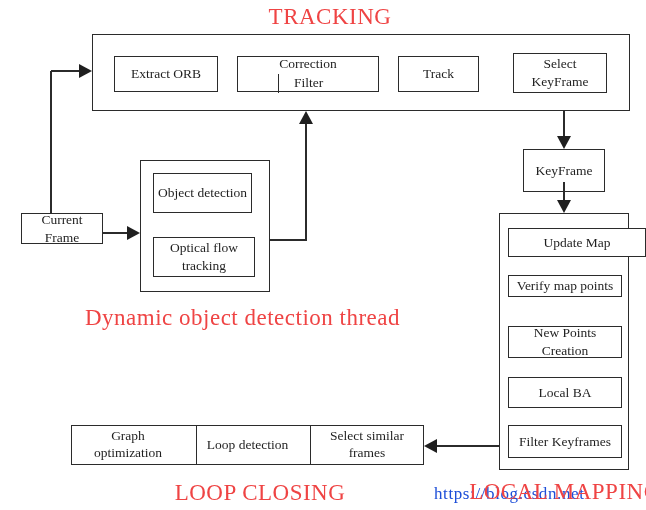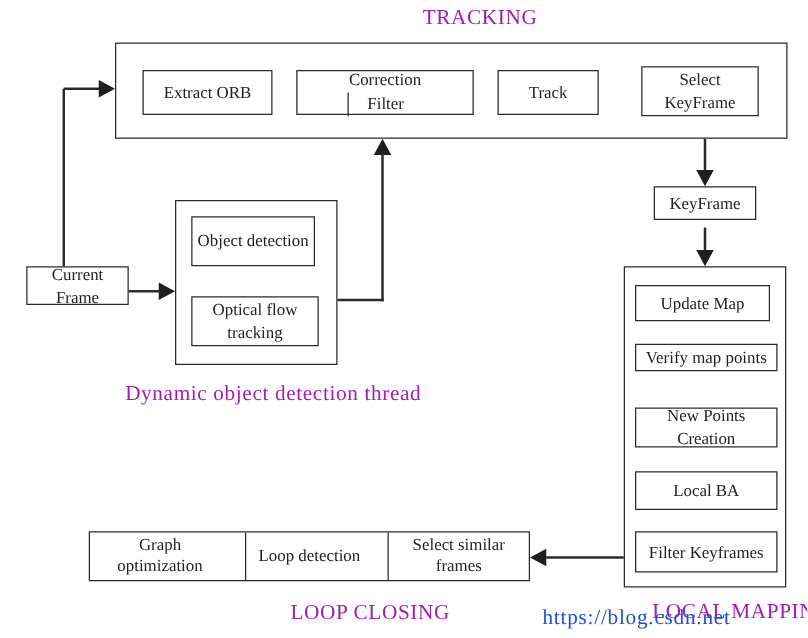--- a/index.html
+++ b/index.html
@@ -37,24 +37,24 @@
     display:flex;
     align-items:center;
     justify-content:center;
     text-align:center;
     line-height:1.25;
     padding:1px 4px;
   }
   .cells .cell + .cell{border-left:1.6px solid #2b2b2b;}
   .sec-title{
     position:absolute;
-    text-align:right;
-    font-size:17px;
+    text-align:center;
+    font-size:23px;
     letter-spacing:0.5px;
-    color:#a21caf;
+    color:#ef4444;
     white-space:nowrap;
   }
   .line{position:absolute;background:#2b2b2b;}
   .ah{position:absolute;width:0;height:0;}
   .ah-right{border-top:7px solid transparent;border-bottom:7px solid transparent;border-left:13px solid #1f1f1f;}
   .ah-left{border-top:7px solid transparent;border-bottom:7px solid transparent;border-right:13px solid #1f1f1f;}
   .ah-up{border-left:7px solid transparent;border-right:7px solid transparent;border-bottom:13px solid #1f1f1f;}
   .ah-down{border-left:7px solid transparent;border-right:7px solid transparent;border-top:13px solid #1f1f1f;}
   .watermark{
     position:absolute;
@@ -91,25 +91,25 @@
   <div class="box" style="left:21px;top:213px;width:82px;height:31px;">Current Frame</div>
 
   <div class="frame" style="left:140px;top:160px;width:130px;height:132px;"></div>
 
   <div class="box" style="left:153px;top:173px;width:99px;height:40px;">Object detection</div>
 
   <div class="box" style="left:153px;top:237px;width:102px;height:40px;">Optical flow tracking</div>
 
   <div class="sec-title" style="left:85px;top:305px;width:252px;">Dynamic object detection thread</div>
 
-  <div class="box" style="left:523px;top:149px;width:82px;height:27px;">KeyFrame</div>
+  <div class="box" style="left:523px;top:149px;width:82px;height:43px;">KeyFrame</div>
 
   <div class="frame" style="left:499px;top:213px;width:130px;height:257px;"></div>
 
-  <div class="box" style="left:508px;top:228px;width:108px;height:29px;">Update Map</div>
+  <div class="box" style="left:508px;top:228px;width:138px;height:29px;">Update Map</div>
 
   <div class="box" style="left:508px;top:275px;width:114px;height:22px;">Verify map points</div>
 
   <div class="box" style="left:508px;top:326px;width:114px;height:32px;">New Points Creation</div>
 
   <div class="box" style="left:508px;top:425px;width:114px;height:33px;">Filter Keyframes</div>
 
   <div class="box" style="left:508px;top:377px;width:114px;height:31px;">Local BA</div>
 
   <div class="watermark">https://blog.csdn.net</div>

